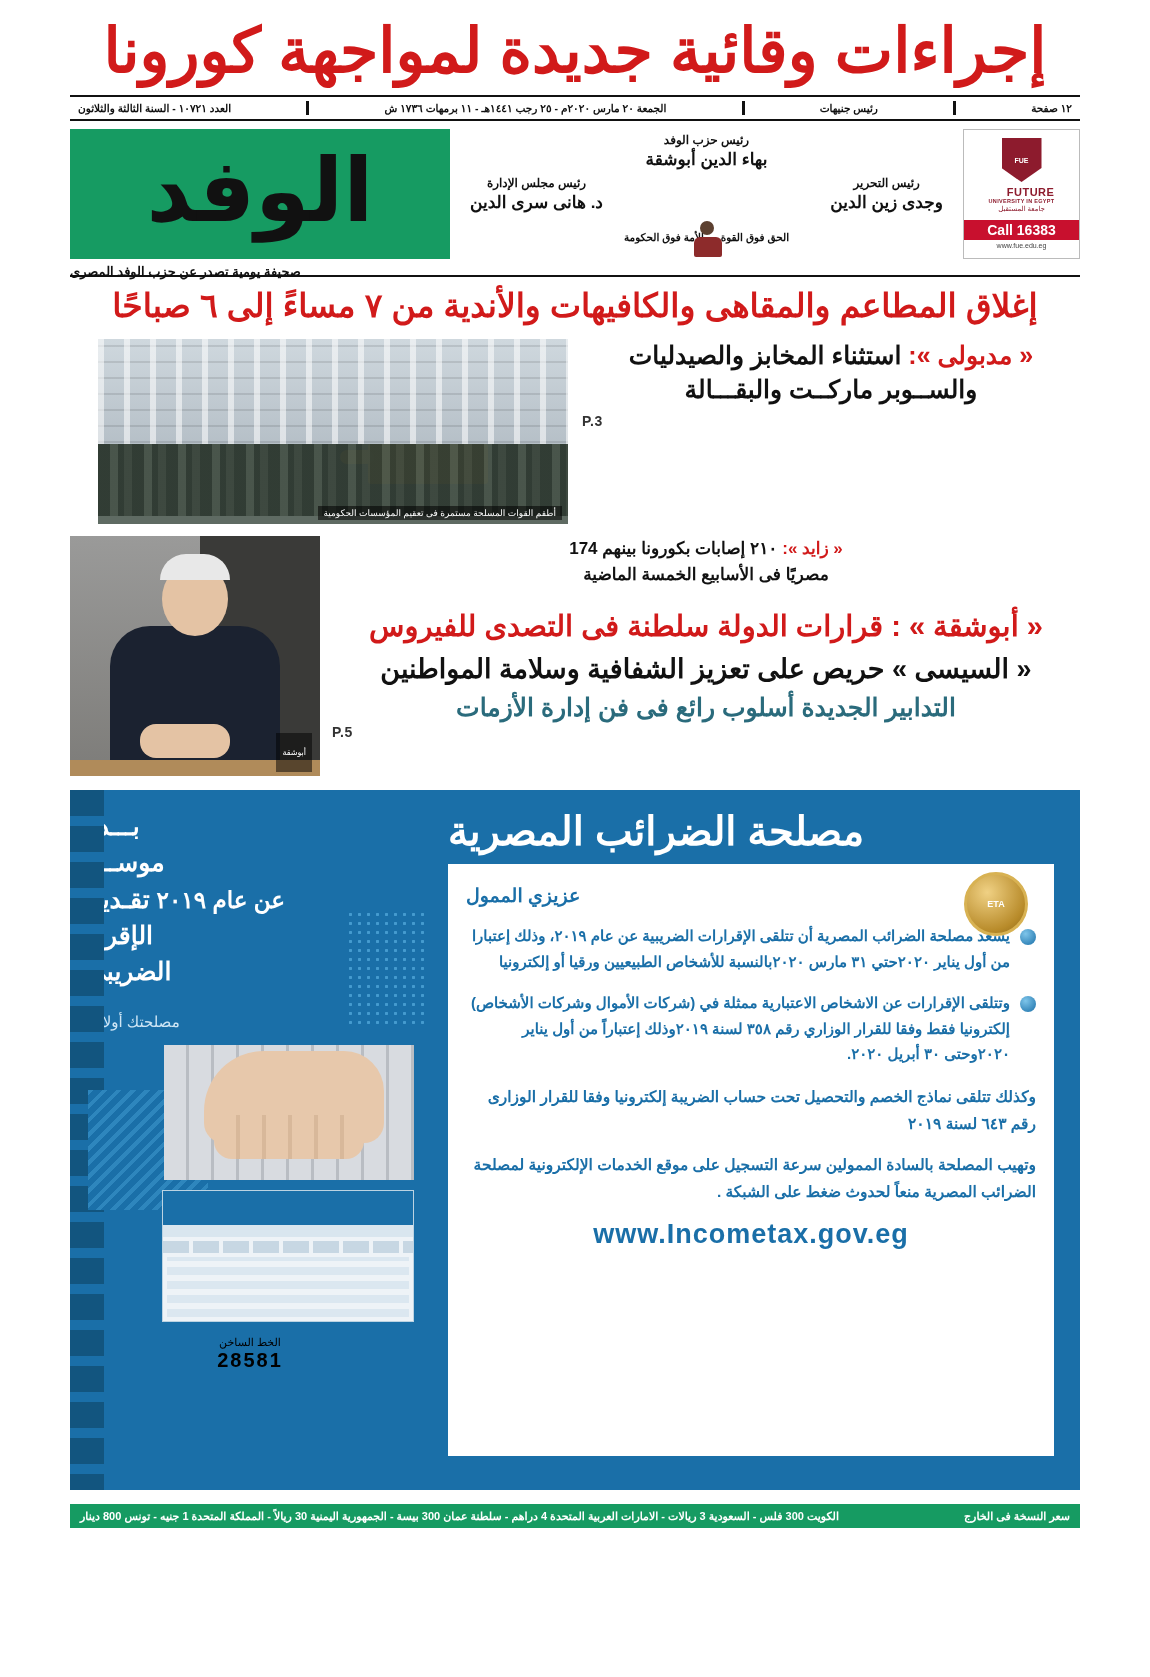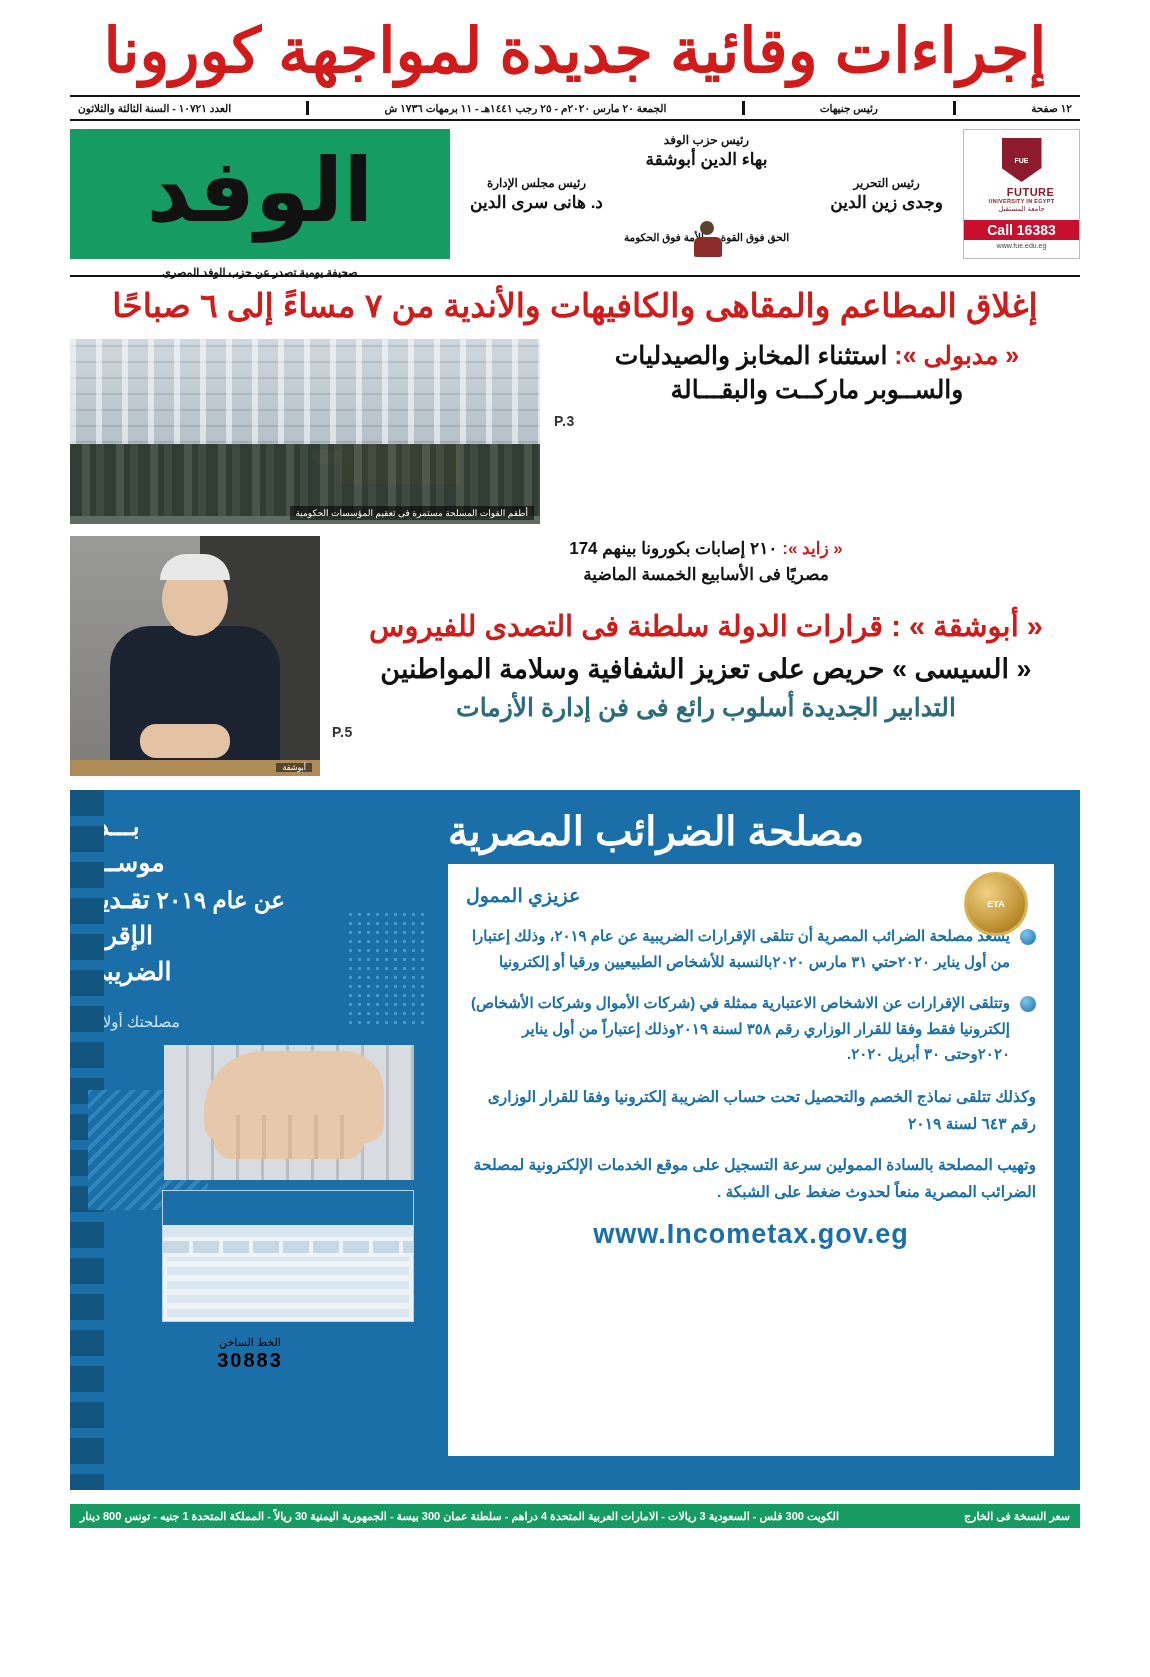--- a/index.html
+++ b/index.html
@@ -62,22 +62,22 @@
     font-weight:bold;
     color:#111;
     line-height:1;
     margin-top:-6px;
   }
   .logo-sub {
     position:absolute;
     bottom:-20px;
     right:0;
     width:380px;
-    text-align:center;
-    font-size:11px;
+    text-align:left;
+    font-size:13px;
     font-weight:bold;
     color:#111;
   }
   .mast-mid {
     flex:1;
     position:relative;
     padding:4px 14px 0 14px;
     text-align:center;
   }
   .mast-mid .line {
@@ -152,20 +152,21 @@
   }
 
   
   .news {
     margin:14px 70px 0 70px;
     display:flex;
     gap:14px;
   }
   .news-photo {
     flex:0 0 470px;
+    margin-left:28px;
   }
   .news-photo .imgbox {
     width:470px;height:185px;
     position:relative;
     overflow:hidden;
     background:linear-gradient(#b9c6cf,#8f9aa3);
   }
   .bldg {
     position:absolute;top:0;left:0;width:470px;height:120px;
     background:
@@ -219,21 +220,21 @@
     background:linear-gradient(#9a9a99,#7d7c79);
     overflow:hidden;
   }
   .pp-chair { position:absolute;right:0;top:0;width:120px;height:240px;background:#3a3a38; }
   .pp-body { position:absolute;left:40px;bottom:0;width:170px;height:150px;background:#1b2230;border-radius:40px 40px 0 0; }
   .pp-head { position:absolute;left:92px;bottom:140px;width:66px;height:74px;border-radius:50%;background:#e4c3a4; }
   .pp-hair { position:absolute;left:90px;bottom:196px;width:70px;height:26px;border-radius:35px 35px 0 0;background:#e8e8e8; }
   .pp-hands { position:absolute;left:70px;bottom:18px;width:90px;height:34px;border-radius:16px;background:#e4c3a4; }
   .pp-desk { position:absolute;left:0;bottom:0;width:250px;height:16px;background:#b08b5a; }
   .pp-cap {
-    position:absolute;bottom:4px;right:8px;background:rgba(0,0,0,.5);color:#fff;font-size:8px;padding:0 6px;
+    position:absolute;bottom:4px;right:8px;background:rgba(0,0,0,.5);color:#fff;font-size:8px;padding:15px 6px;
   }
 
   .big-red {
     margin:16px 70px 0 70px;
     text-align:center;
     color:#d11a1a;
     font-size:29px;
     font-weight:bold;
   }
   .big-black {
@@ -562,21 +563,21 @@
 
       <div class="site-img">
         <div class="bar1"></div>
         <div class="bar2"></div>
         <div class="nav"></div>
         <div class="body"></div>
       </div>
 
       <div class="hotline">
         <div class="lbl">الخط الساخن</div>
-        <div class="num">30883</div>
+        <div class="num">28581</div>
       </div>
     </div>
   </div>
 
   <div class="footer">
     <span>سعر النسخة فى الخارج</span>
     <span>الكويت 300 فلس - السعودية 3 ريالات - الامارات العربية المتحدة 4 دراهم - سلطنة عمان 300 بيسة - الجمهورية اليمنية 30 ريالاً - المملكة المتحدة 1 جنيه - تونس 800 دينار</span>
   </div>
 
 </div>

